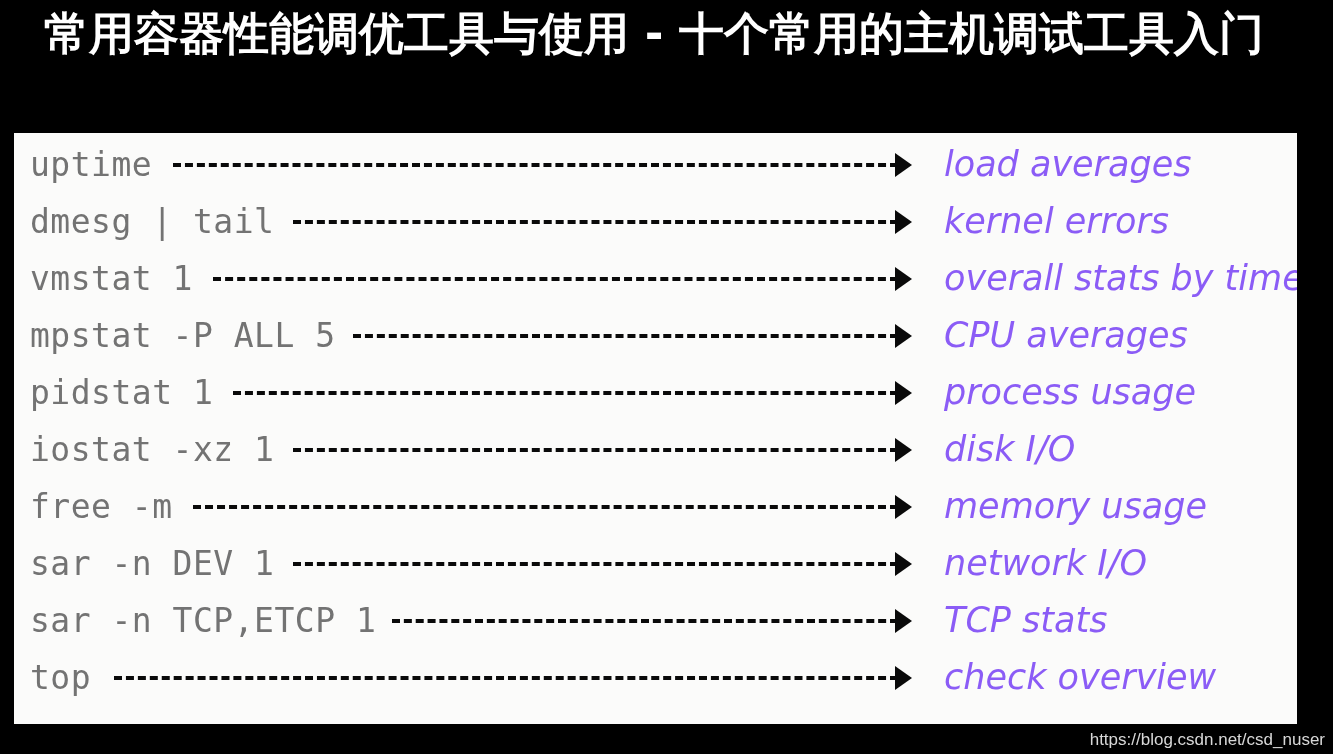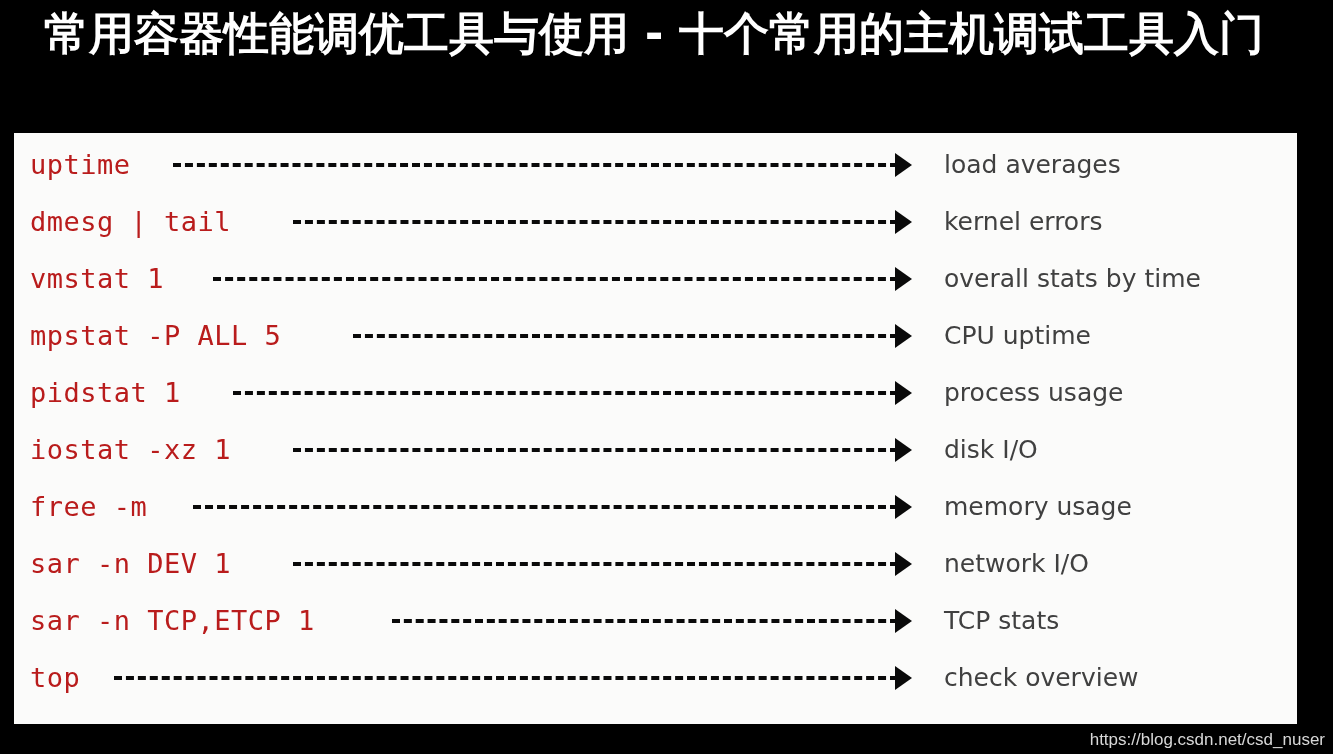--- a/index.html
+++ b/index.html
@@ -57,23 +57,23 @@
     height: 57px;
   }
 
   .cmd-text {
     position: absolute;
     left: 16px;
     top: 0;
     height: 57px;
     line-height: 57px;
     font-family: "DejaVu Sans Mono", "Liberation Mono", monospace;
-    font-size: 27px;
+    font-size: 33px;
     font-weight: normal;
-    color: #b91c1c;
+    color: #737373;
     white-space: pre;
     letter-spacing: 0.5px;
   }
 
   
   .connector {
     position: absolute;
     top: 0;
     height: 57px;
   }
@@ -96,24 +96,25 @@
     border-left: 17px solid #0a0a0a;
   }
 
   .desc-text {
     position: absolute;
     left: 930px;
     top: 0;
     height: 57px;
     line-height: 57px;
     font-family: "DejaVu Sans", "Liberation Sans", sans-serif;
-    font-size: 25px;
+    font-size: 35px;
     font-weight: normal;
-    color: #404040;
+    color: #8b5cf6;
     white-space: nowrap;
+    font-style: italic;
   }
 
   
   #watermark {
     position: absolute;
     right: 8px;
     bottom: 4px;
     color: #d8d8d8;
     font-family: "Liberation Sans", sans-serif;
     font-size: 17px;
@@ -153,21 +154,21 @@
         <div class="arrow-head"></div>
       </div>
       <div class="desc-text">overall stats by time</div>
     </div>
     <div class="tool-row" style="top: 174px;">
       <div class="cmd-text">mpstat -P ALL 5</div>
       <div class="connector" style="left: 338.5px; width: 559.5px;">
         <div class="dashes"></div>
         <div class="arrow-head"></div>
       </div>
-      <div class="desc-text">CPU uptime</div>
+      <div class="desc-text">CPU averages</div>
     </div>
     <div class="tool-row" style="top: 231px;">
       <div class="cmd-text">pidstat 1</div>
       <div class="connector" style="left: 219.1px; width: 678.9px;">
         <div class="dashes"></div>
         <div class="arrow-head"></div>
       </div>
       <div class="desc-text">process usage</div>
     </div>
     <div class="tool-row" style="top: 288px; padding-left: 16px;">

